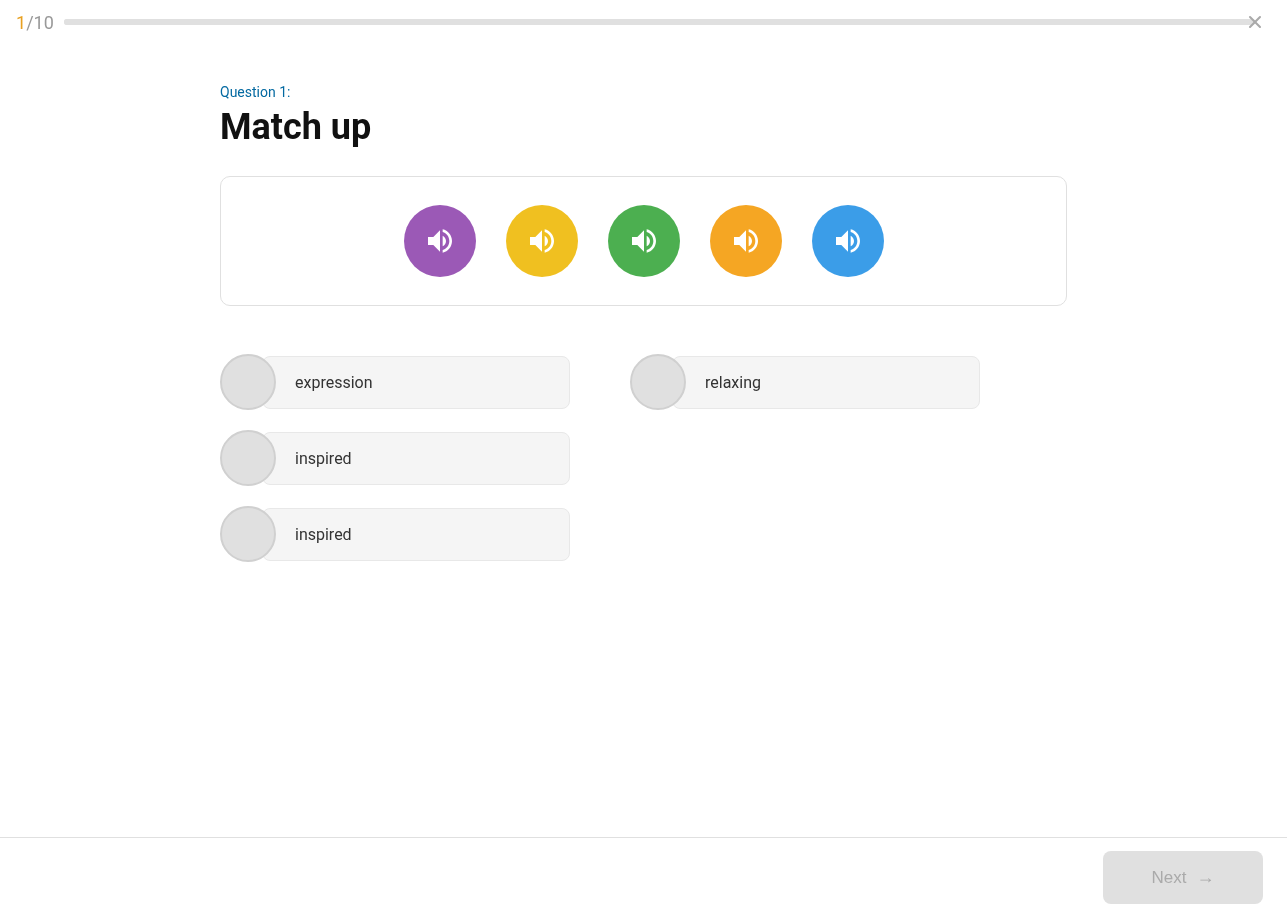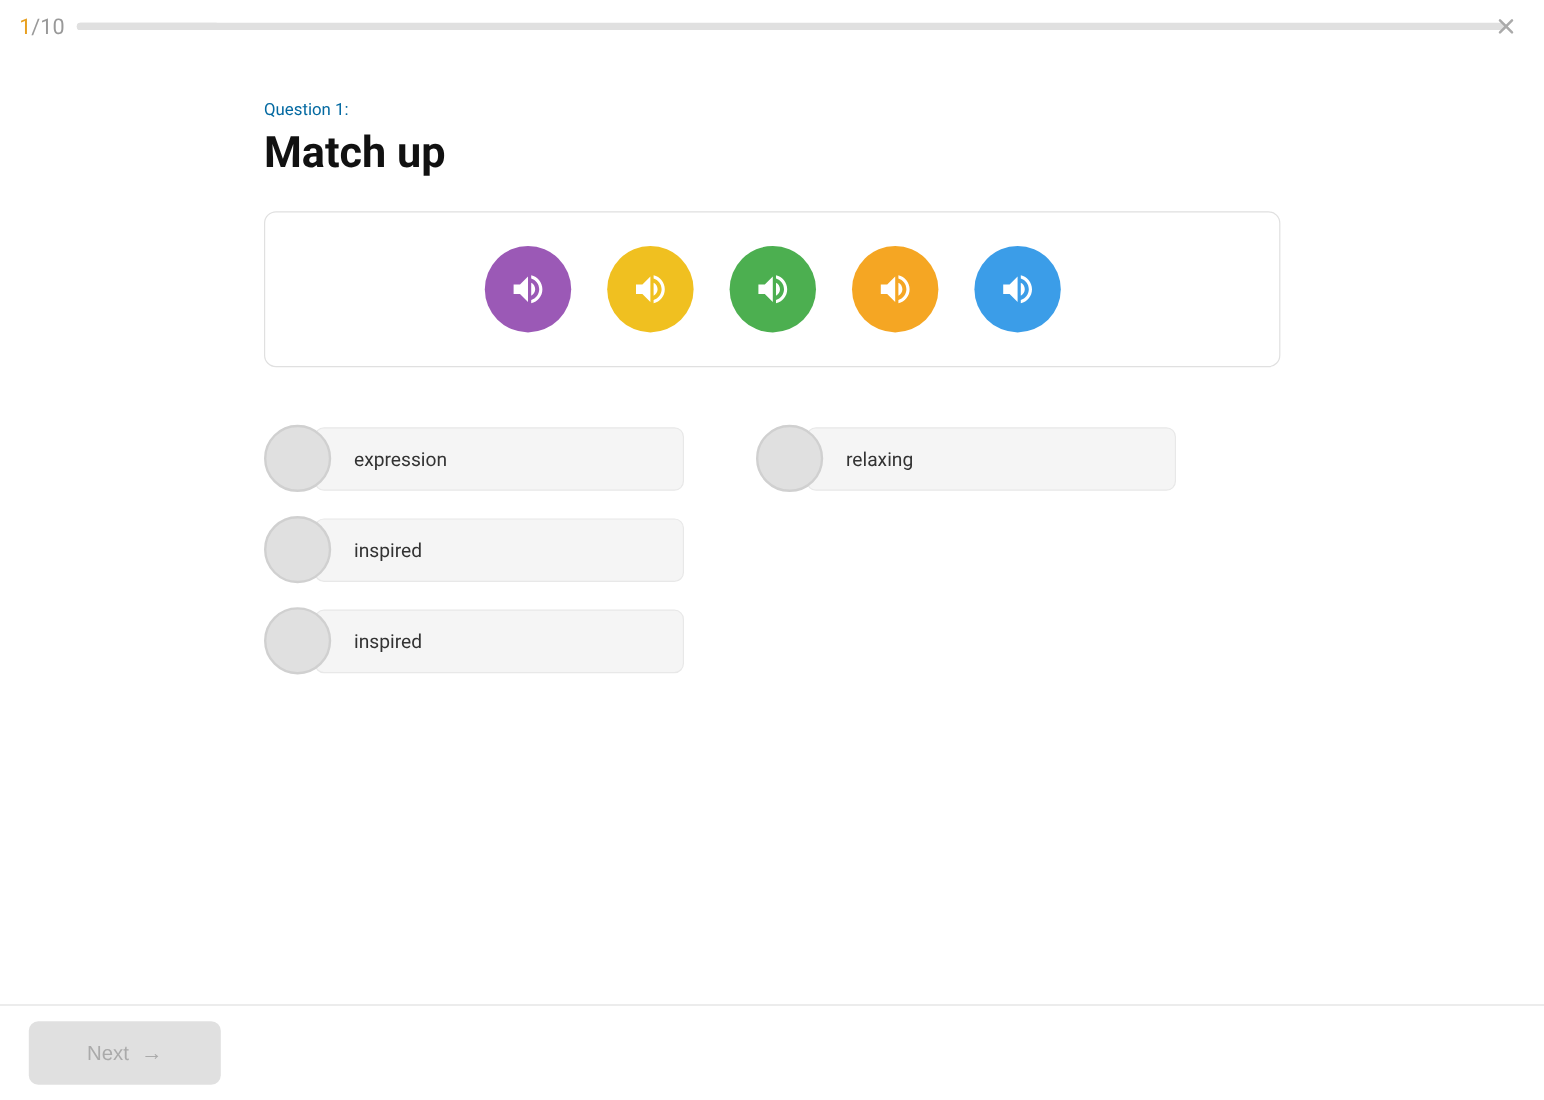--- a/index.html
+++ b/index.html
@@ -162,21 +162,21 @@
     
     .footer {
       position: absolute;
       bottom: 0;
       left: 0;
       right: 0;
       height: 80px;
       border-top: 1.5px solid #e0e0e0;
       display: flex;
       align-items: center;
-      justify-content: flex-start;
+      justify-content: flex-end;
       padding: 0 24px;
     }
 
     .next-btn {
       background: #e0e0e0;
       border: none;
       border-radius: 8px;
       padding: 16px 40px;
       font-size: 17px;
       font-weight: 500;

